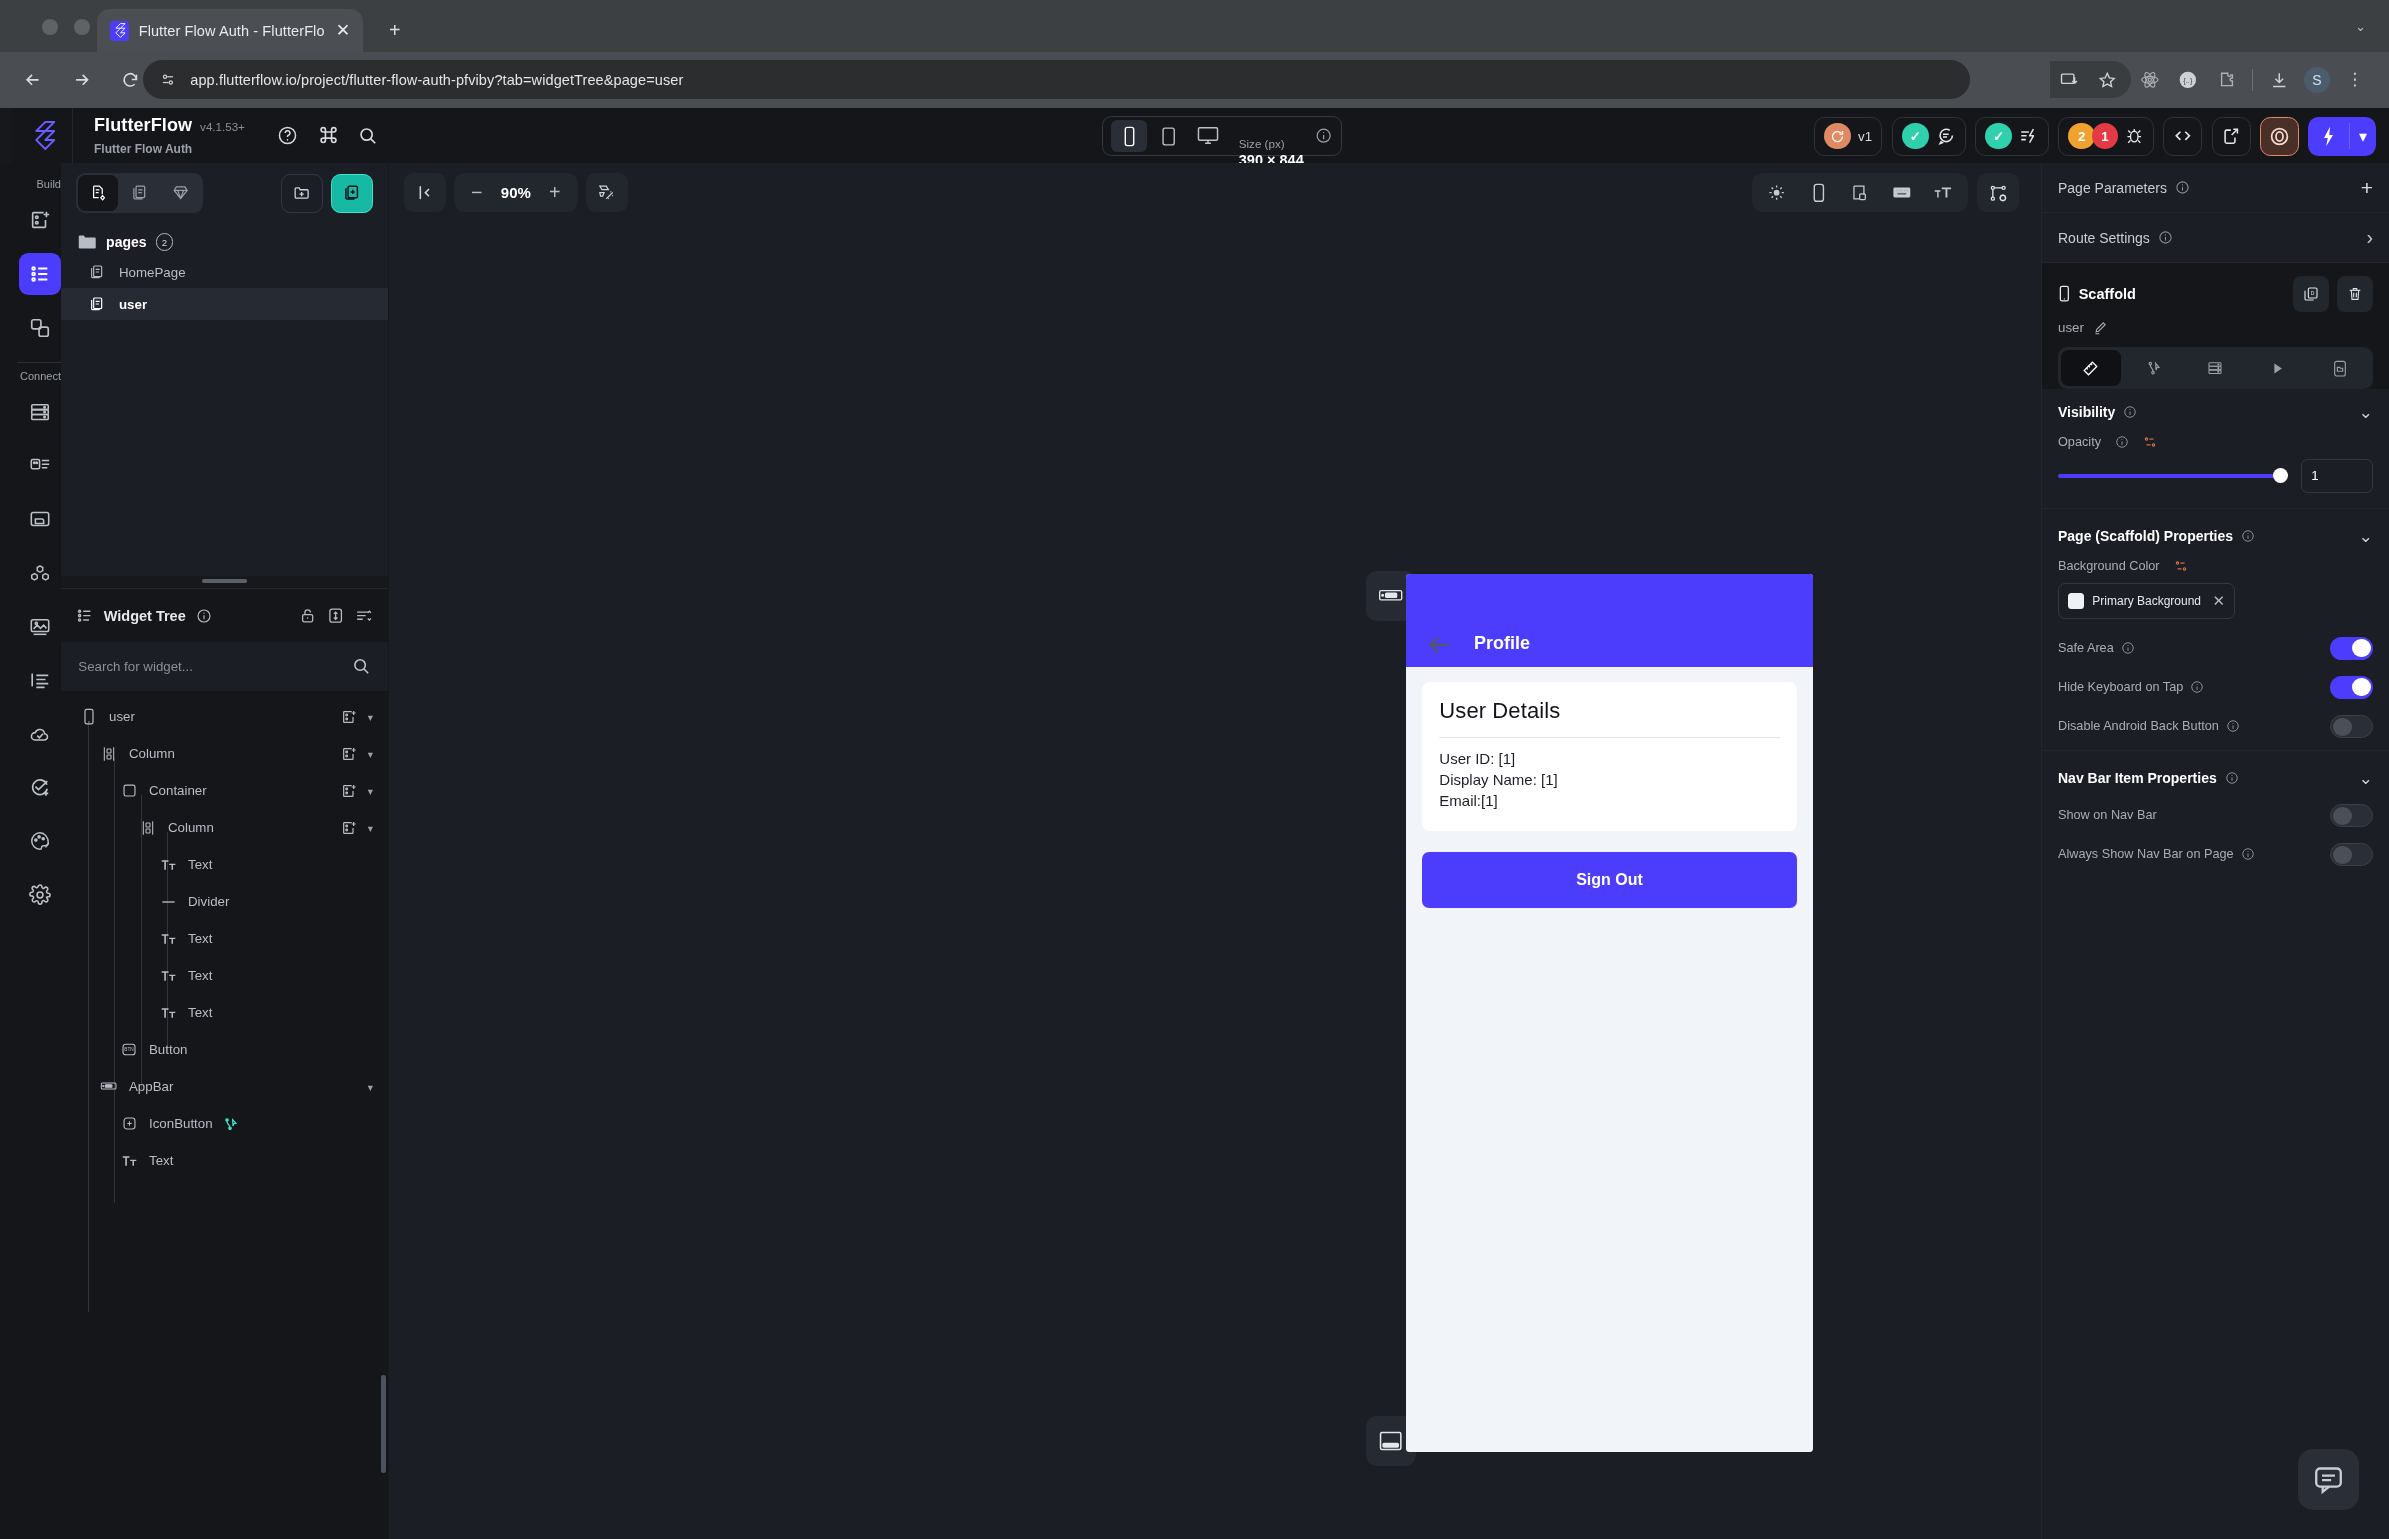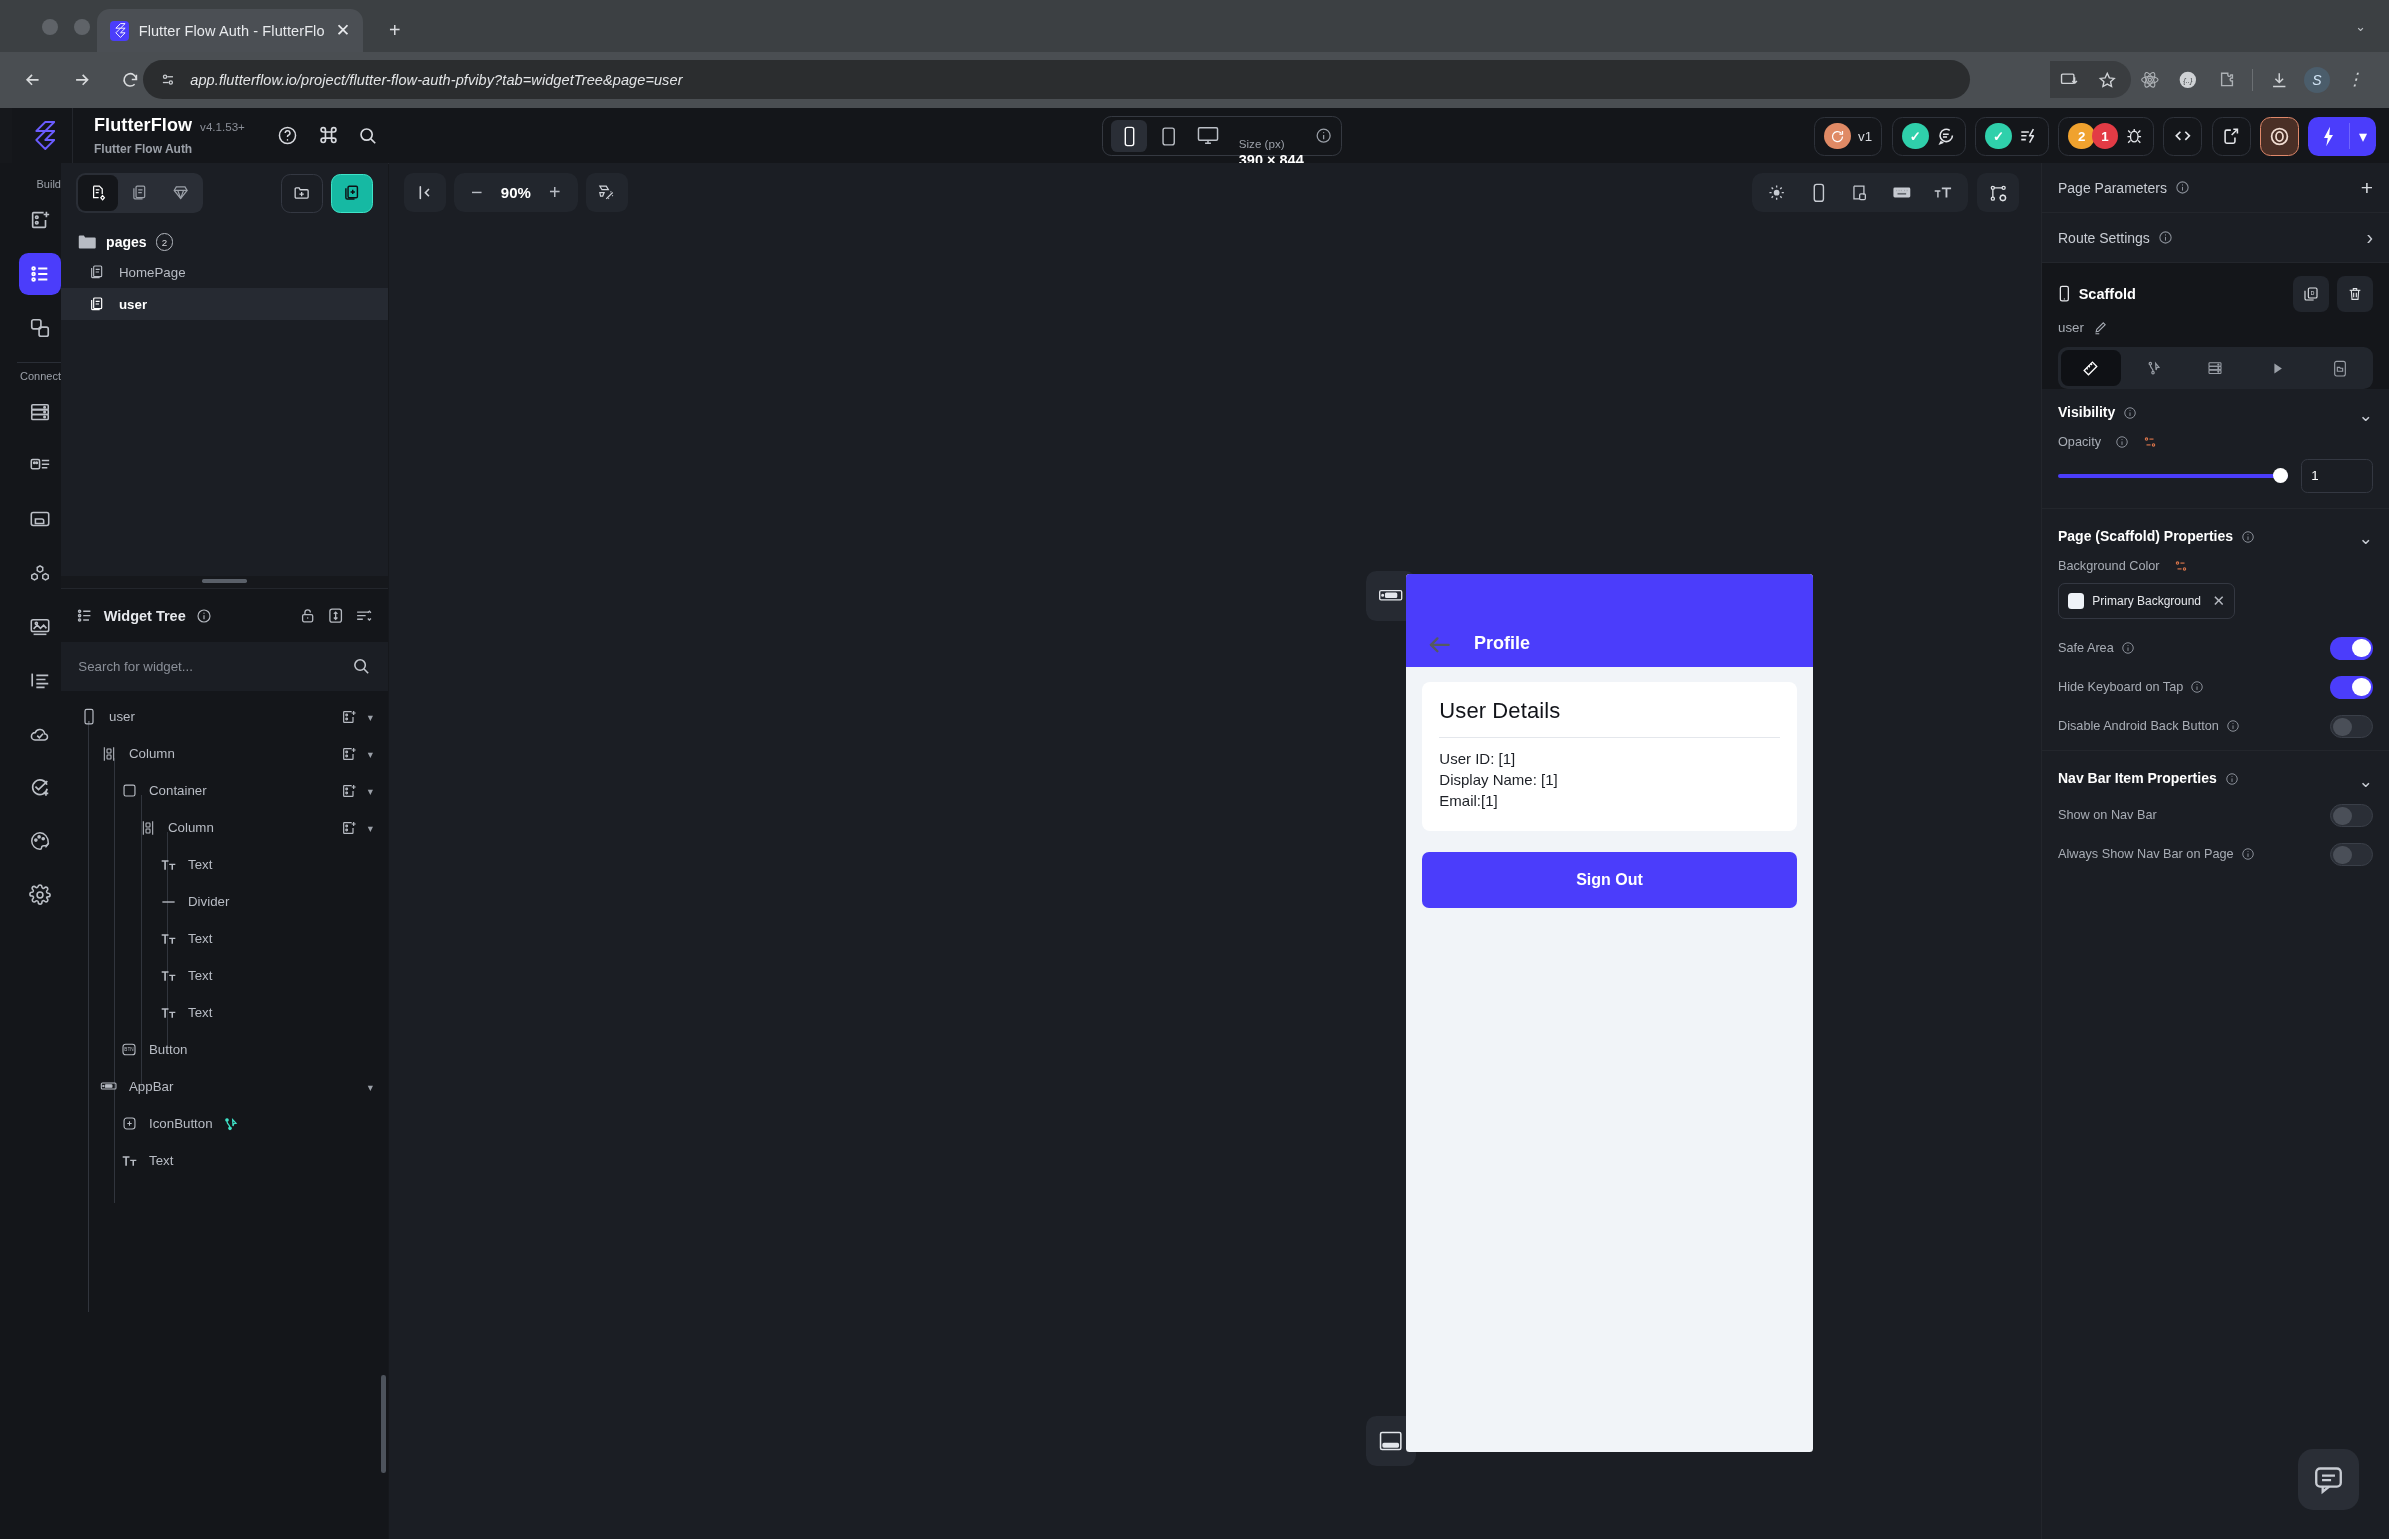--- a/index.html
+++ b/index.html
@@ -30,21 +30,21 @@
   .tab-title {
     color: #e8eaed; font-size: 14.5px; white-space: nowrap; overflow: hidden;
     flex: 1; letter-spacing: 0.1px;
   }
   .tab-close { color: #e8eaed; font-size: 17.3px; line-height: 1; flex: 0 0 auto; }
   .tab-new { position: absolute; left: 389px; top: 21px; color: #dadce0; font-size: 19.7px; line-height: 1; }
   .tabbar-chev { position: absolute; right: 23px; top: 18.5px; color: #bdc1c6; font-size: 12.7px; }
 
   .browser-toolbar {
     position: absolute; left: 0; top: 52px; width: 2389px; height: 56px;
-    background: #4a4e52; display: flex; align-items: center; font-style: italic;
+    background: #4a4e52; display: flex; align-items: center;
   }
   .nav-btn { width: 36px; height: 36px; margin-left: 12.7px; display: flex; align-items: center; justify-content: center; color: #d9dbdd; }
   .nav-btn:first-child { margin-left: 15px; }
   .omnibox {
     position: absolute; left: 143px; top: 8px; width: 1827px; height: 39px;
     background: #2b2d2f; border-radius: 19.7px; display: flex; align-items: center; padding: 0 17.3px; gap: 12.7px;
   }
   .omni-url { color: #e3e5e7; font-size: 14.5px; letter-spacing: 0.1px; white-space: nowrap; }
   .toolbar-icons { position: absolute; right: 15px; top: 9.3px; display: flex; align-items: center; gap: 0; }
   .tb-ico { width: 38px; height: 37px; display: flex; align-items: center; justify-content: center; color: #cfd2d5; }
@@ -222,21 +222,21 @@
   .rp-sel-top { display: flex; align-items: center; gap: 8px; }
   .rp-sel-name { color: #fff; font-size: 14.5px; font-weight: bold; }
   .rp-sel-actions { margin-left: auto; display: flex; gap: 8px; }
   .rp-act { width: 36px; height: 36px; border-radius: 8px; background: #22262d; display: flex; align-items: center; justify-content: center; color: #dfe2e6; }
   .rp-sub { display: flex; align-items: center; gap: 9.3px; margin-top: 8px; }
   .rp-sub-t { color: #a8adb5; font-size: 13.3px; }
   .rp-tabs { margin-top: 12.7px; background: #22262d; border-radius: 9.3px; display: flex; padding: 2.9px; gap: 2.3px; }
   .rp-tab { flex: 1; height: 36px; border-radius: 7.5px; display: flex; align-items: center; justify-content: center; color: #9ba0a8; }
   .rp-tab.active { background: #0f1115; color: #fff; }
   .rp-sec {
-    display: flex; align-items: flex-end; padding: 15px 16px 9.3px; gap: 8px;
+    display: flex; align-items: center; padding: 15px 16px 9.3px; gap: 8px;
   }
   .rp-sec-t { color: #fff; font-size: 14px; font-weight: bold; }
   .rp-lbl-row { display: flex; align-items: center; gap: 14px; padding: 5.8px 16px; }
   .rp-lbl { color: #a8adb5; font-size: 12.7px; }
   .slider-row { display: flex; align-items: center; padding: 3.5px 16px 10.4px; gap: 12.7px; }
   .slider { position: relative; flex: 1; height: 5.8px; }
   .slider-track { position: absolute; top: 1.2px; left: 0; right: 0; height: 4px; border-radius: 2.3px; background: #4b3dfb; }
   .slider-knob { position: absolute; right: 0; top: -4.6px; width: 15px; height: 15px; border-radius: 50%; background: #fff; }
   .num-box {
     width: 72px; height: 34px; border: 0.6px solid #343842; border-radius: 6.4px;

